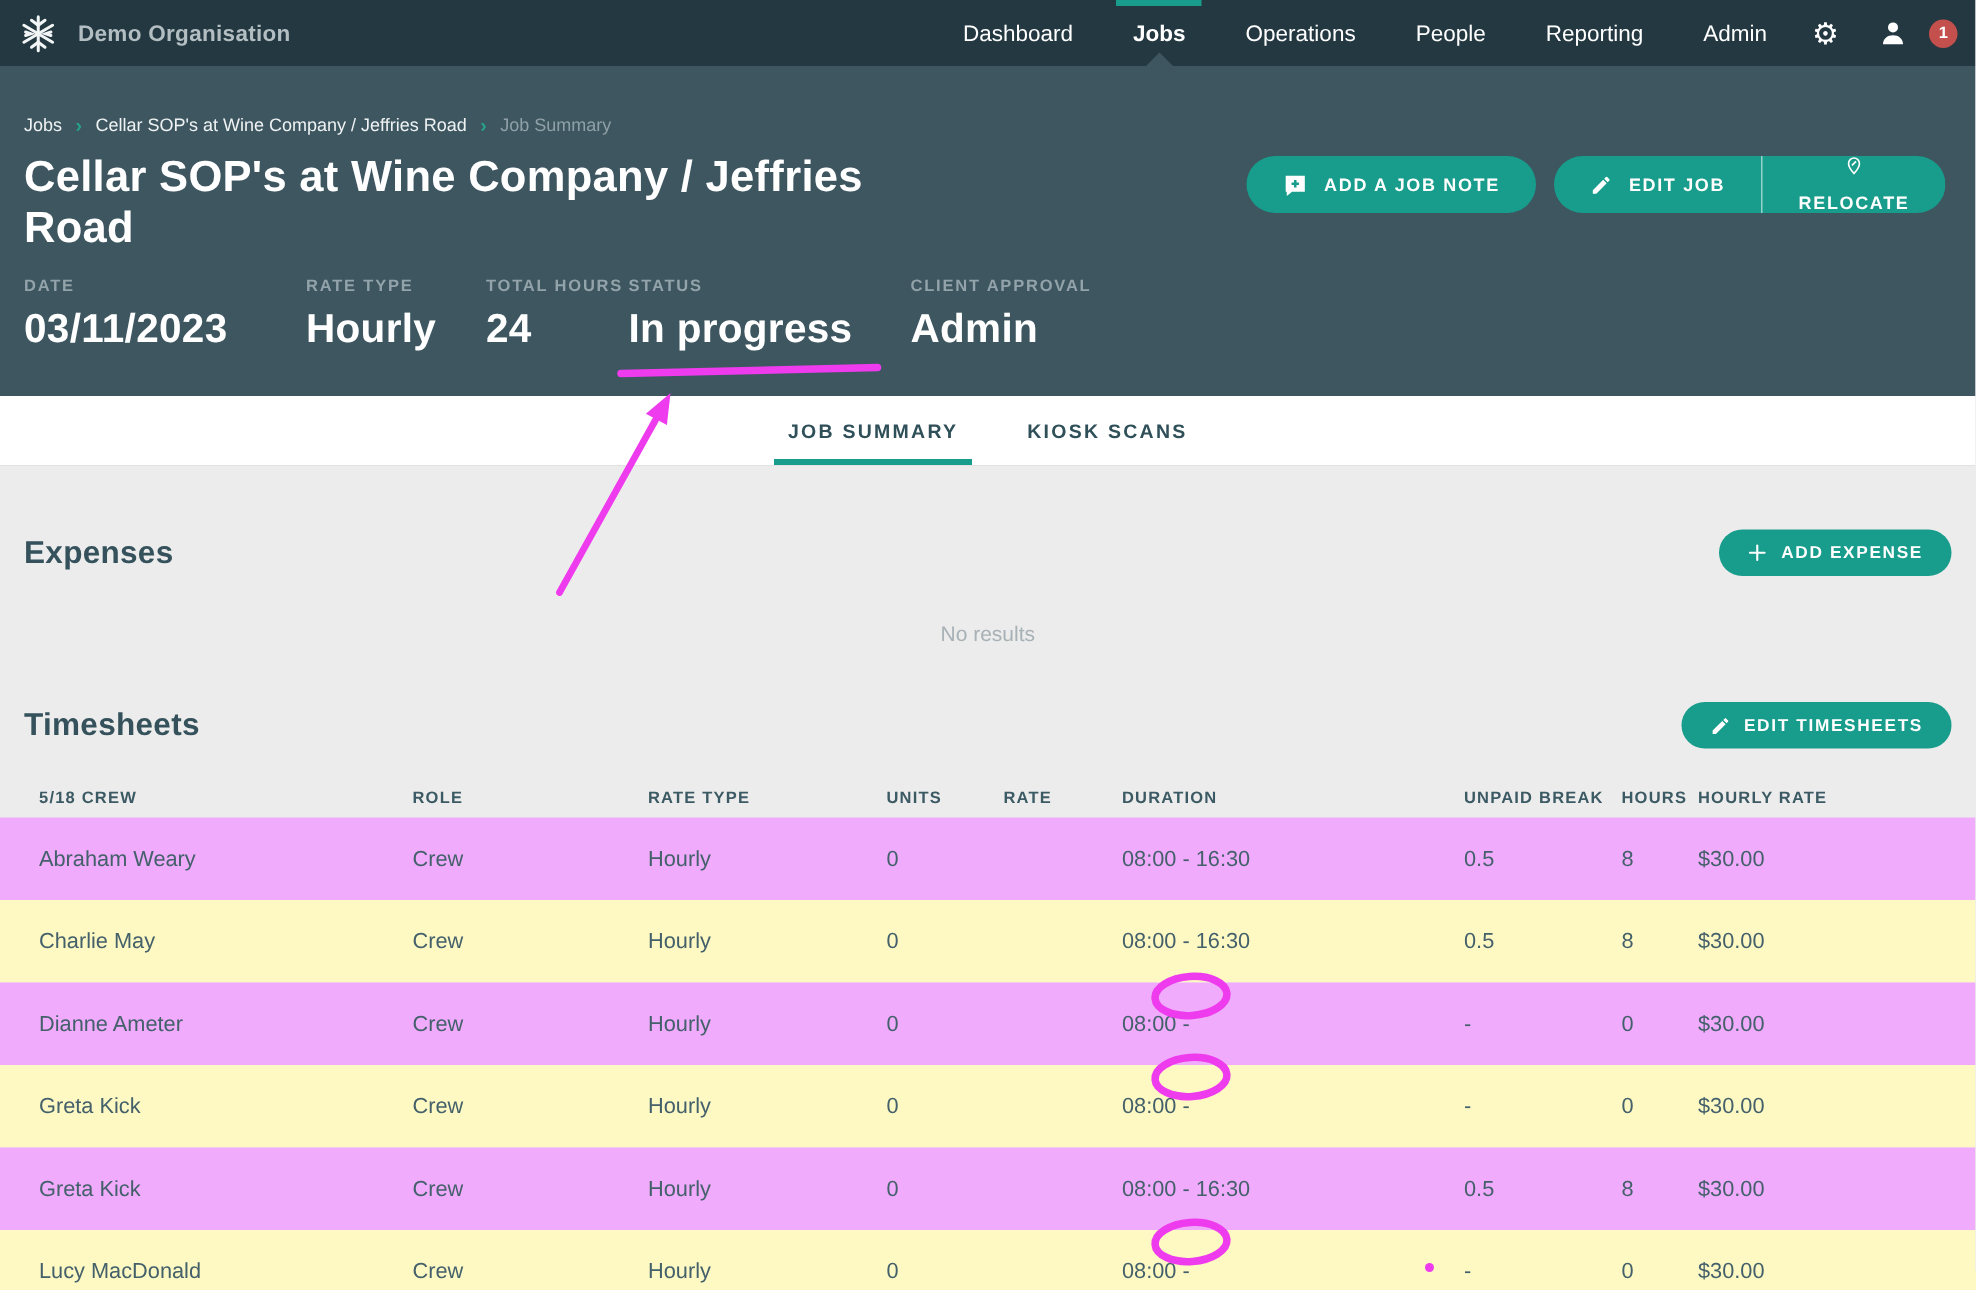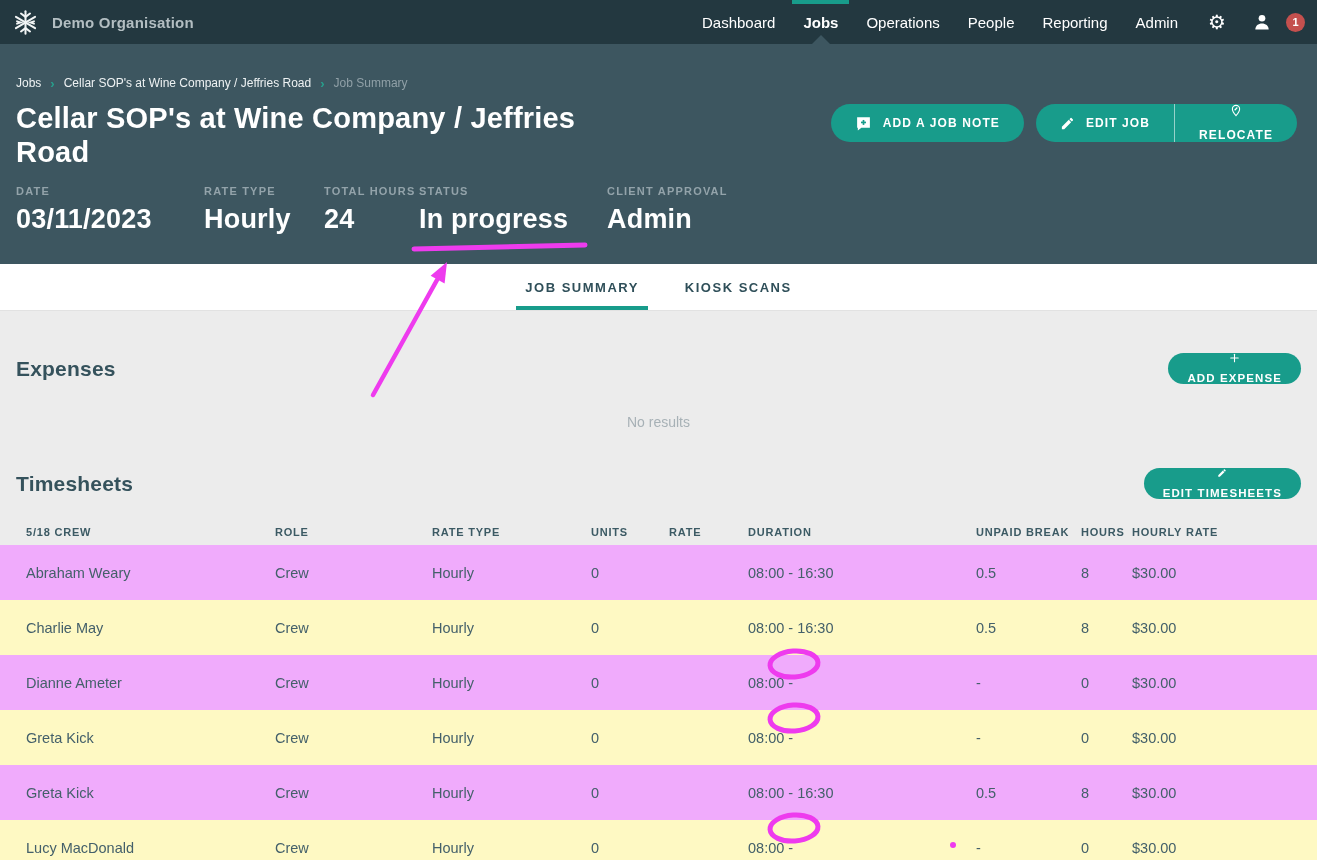--- a/index.html
+++ b/index.html
@@ -16,21 +16,21 @@
     height: 44px;
     background: #233840;
     display: flex;
     align-items: stretch;
     padding-left: 12px;
     position: relative;
   }
   .brand { display: flex; align-items: center; gap: 13px; }
   .brand-logo { width: 27px; height: 27px; display: block; }
   .brand-name { color: #b3bec2; font-weight: 700; font-size: 15px; letter-spacing: .2px; }
-  .nav-items { margin-left: auto; display: flex; align-items: stretch; }
+  .nav-items { margin-left: auto; display: flex; align-items: stretch; gap: 12px; }
   .nav-item {
     display: flex; align-items: center;
     padding: 0 14px;
     color: #ffffff; font-size: 15px;
     position: relative; cursor: pointer;
   }
   .nav-item.active { font-weight: 700; }
   .nav-item.active::before {
     content: ""; position: absolute; top: 0; left: 3px; right: 3px; height: 4px;
     background: #189c8b;
@@ -98,21 +98,21 @@
     content: ""; position: absolute; left: 0; right: 0; bottom: 0; height: 4px;
     background: #189c8b;
   }
 
   
   .page { padding: 0 16px; }
   .section-head { display: flex; justify-content: space-between; align-items: center; }
   .section-head.expenses { margin-top: 42px; }
   .section-head.timesheets { margin-top: 38px; }
   .section-title { font-size: 21px; font-weight: 700; color: #35525c; letter-spacing: .2px; }
-  .btn-small { height: 31px; padding: 0 19px; border-radius: 16px; font-size: 11.5px; gap: 9px; flex-direction: column; }
+  .btn-small { height: 31px; padding: 0 19px; border-radius: 16px; font-size: 11.5px; gap: 9px; }
   .empty-text { text-align: center; color: #a7b1b6; font-size: 14px; margin-top: 30px; }
 
   
   .table { margin: 20px -16px 0; }
   .trow {
     display: grid;
     grid-template-columns: 249px 157px 159px 78px 79px 228px 105px 51px 1fr;
     align-items: center;
     padding: 0 26px;
   }

